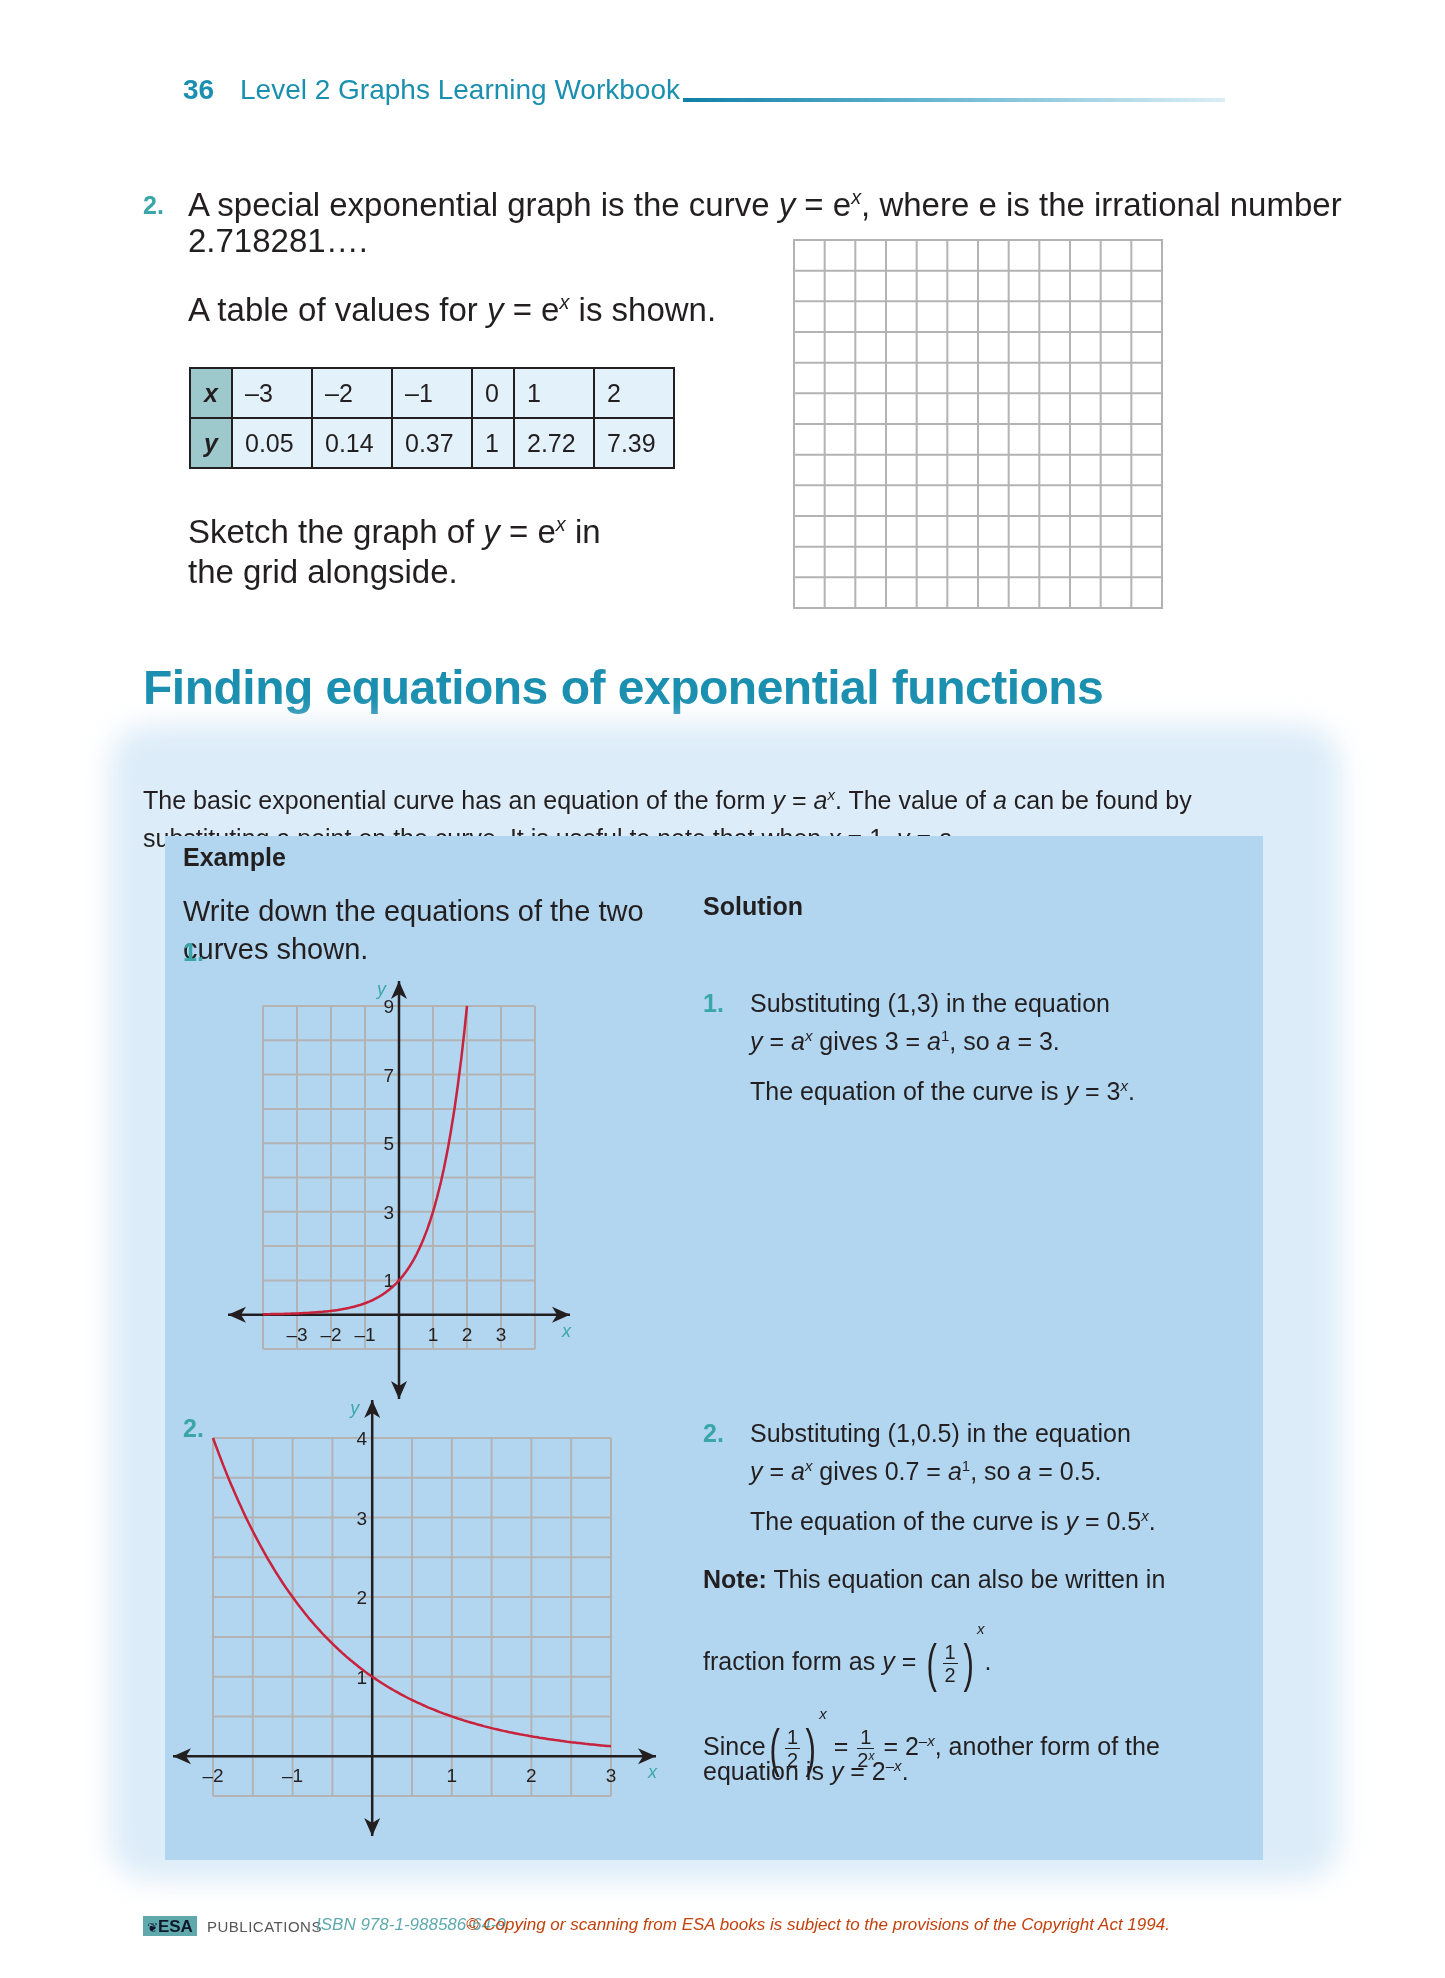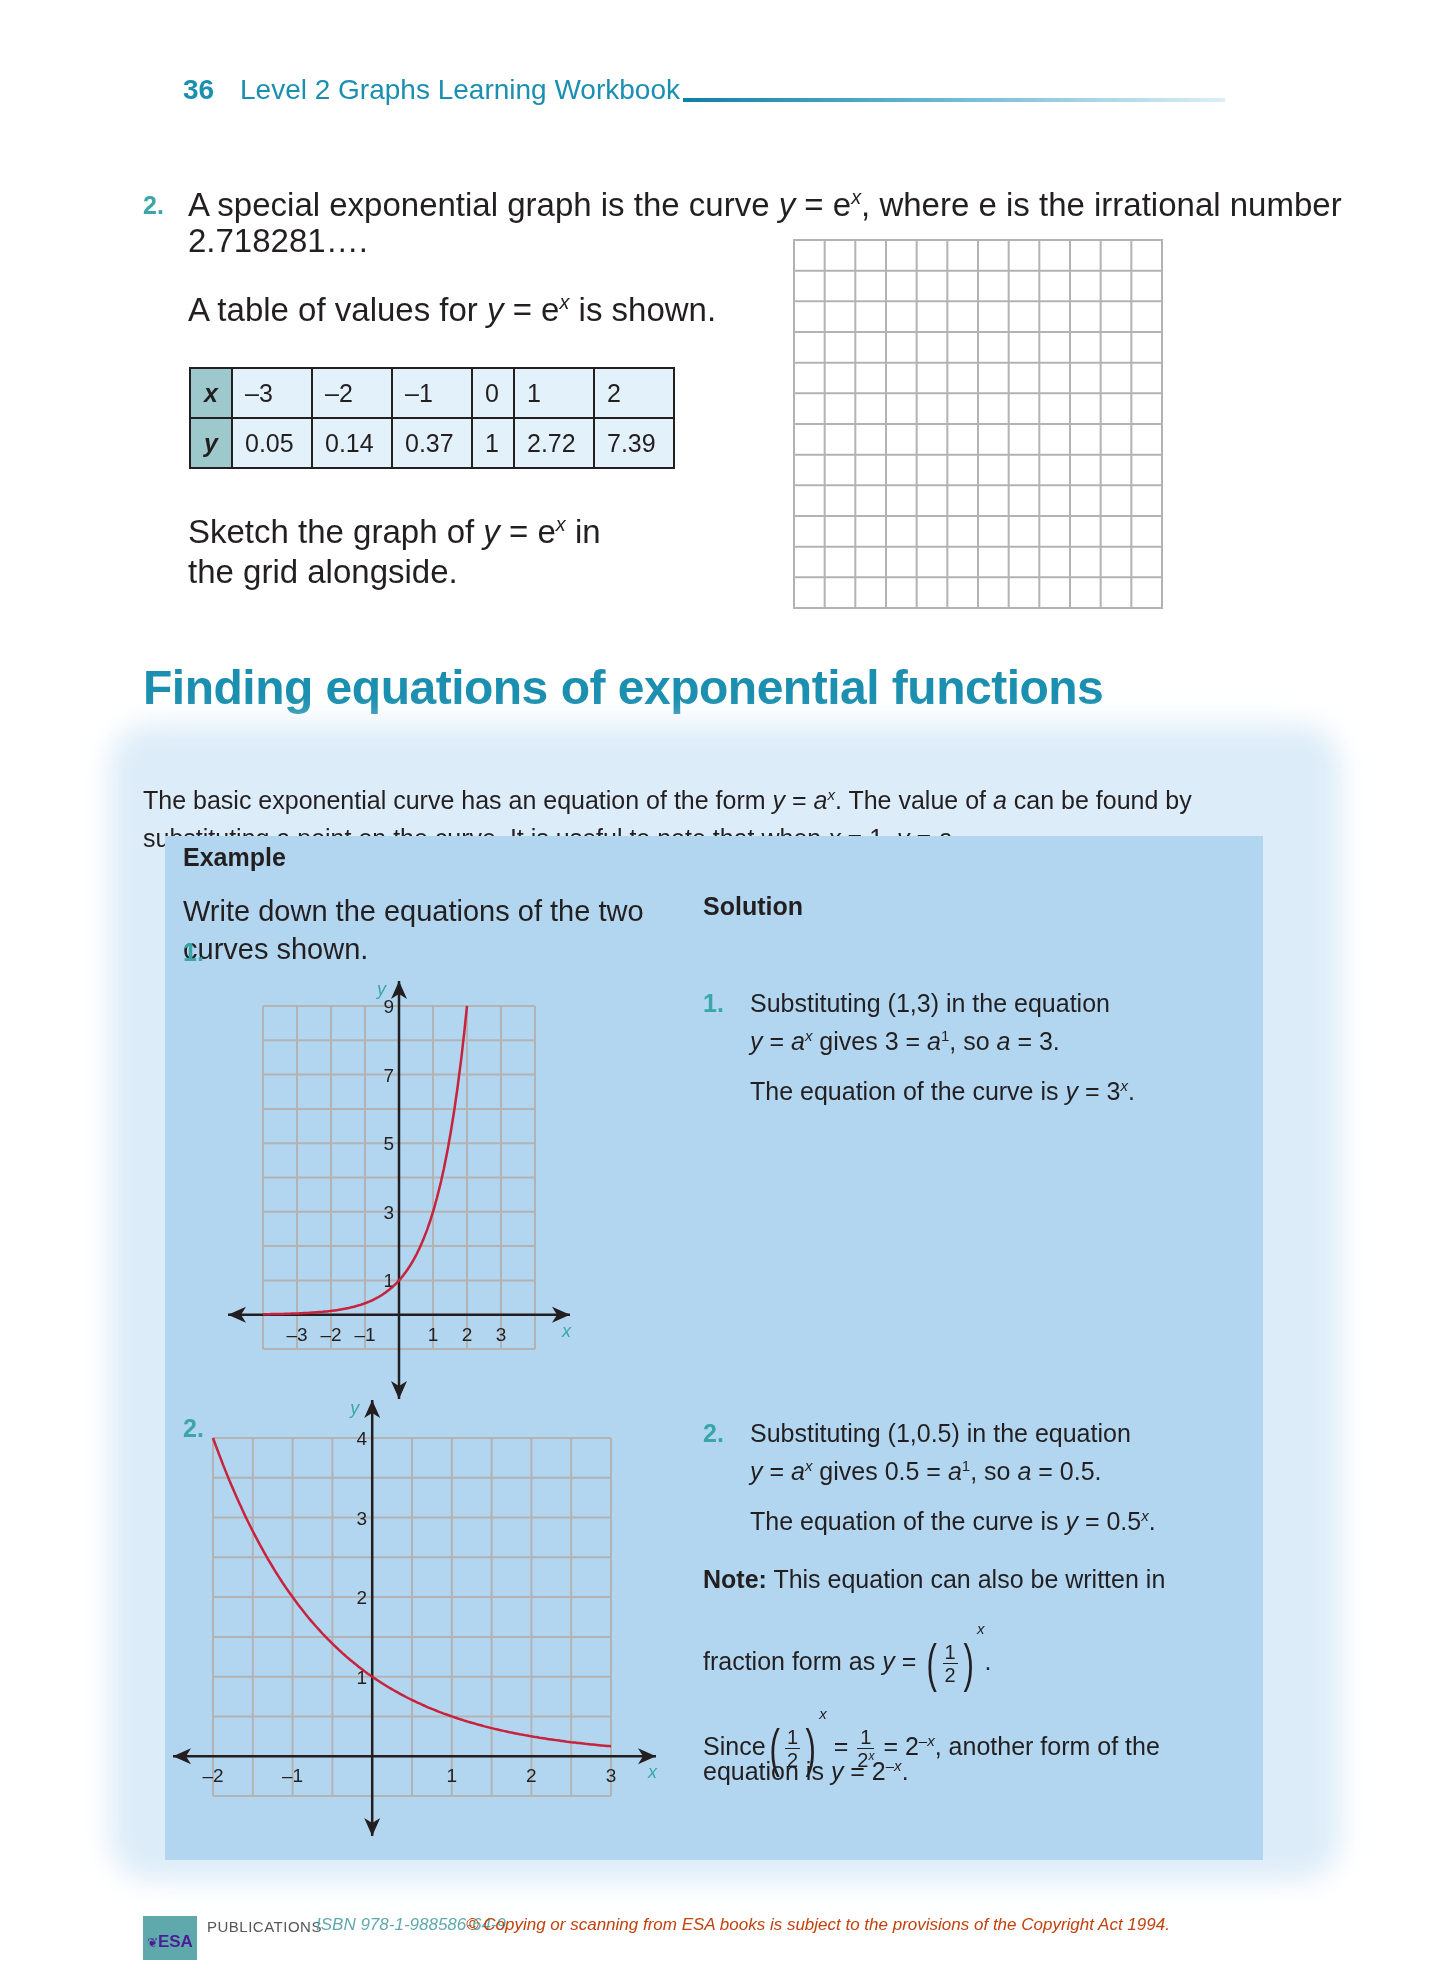--- a/index.html
+++ b/index.html
@@ -55,21 +55,21 @@
   #note-b { left: 703px; top: 1610px; }
   #since-line { left: 703px; top: 1695px; }
   #final-line { left: 703px; top: 1752px; }
   .frac { display: inline-block; vertical-align: middle; text-align: center; font-size: 20px; line-height: 22px; margin: 0 2px; }
   .frac .num { display: block; border-bottom: 1.5px solid #231f20; padding: 0 2px; }
   .frac .den { display: block; }
   .paren { font-size: 52px; font-weight: 200; vertical-align: middle; line-height: 40px; display: inline-block; transform: scaleX(0.6); }
   .pexp { font-size: 15px; font-style: italic; vertical-align: 36px; }
   .graph { position: absolute; left: 0; top: 0; }
   
-  #footer-logo { left: 143px; top: 1916px; height: 14px; background: #5fa9ad; color: #4c1d95; font-weight: bold; font-size: 17px; padding: 15px 4px; line-height: 22px; }
+  #footer-logo { left: 143px; top: 1916px; height: 20px; background: #5fa9ad; color: #0f172a; font-weight: bold; font-size: 17px; padding: 0 4px; line-height: 22px; }
   #footer-pub { left: 207px; top: 1918px; font-size: 15px; color: #555; letter-spacing: 0.5px; }
   #footer-isbn { left: 316px; top: 1915px; font-size: 17px; color: #5fa9ad; font-style: italic; }
   #footer-copy { left: 466px; top: 1915px; font-size: 17px; color: #c2410c; font-style: italic; }
 </style>
 </head>
 <body>
 
 <div class="abs" id="hdr-num">36</div>
 <div class="abs" id="hdr-title">Level 2 Graphs Learning Workbook</div>
 <div class="abs" id="hdr-rule"></div>
@@ -240,21 +240,21 @@
 <div class="abs sol" id="sol1-b">
   <i>y</i><span> = </span><i>a</i><sup>x</sup><span> gives 3 = </span><i>a</i><sup style="font-style:normal">1</sup><span>, so </span><i>a</i><span> = 3.</span>
 </div>
 <div class="abs sol" id="sol1-c">
   <span>The equation of the curve is </span><i>y</i><span> = 3</span><sup>x</sup><span>.</span>
 </div>
 
 <div class="abs sol teal-num" id="sol2-num">2.</div>
 <div class="abs sol" id="sol2-a">Substituting (1,0.5) in the equation</div>
 <div class="abs sol" id="sol2-b">
-  <i>y</i><span> = </span><i>a</i><sup>x</sup><span> gives 0.5 = </span><i>a</i><sup style="font-style:normal">1</sup><span>, so </span><i>a</i><span> = 0.5.</span>
+  <i>y</i><span> = </span><i>a</i><sup>x</sup><span> gives 0.7 = </span><i>a</i><sup style="font-style:normal">1</sup><span>, so </span><i>a</i><span> = 0.5.</span>
 </div>
 <div class="abs sol" id="sol2-c">
   <span>The equation of the curve is </span><i>y</i><span> = 0.5</span><sup>x</sup><span>.</span>
 </div>
 
 <div class="abs sol" id="note-a">
   <b>Note:</b><span> This equation can also be written in</span>
 </div>
 <div class="abs sol" id="note-b">
   <span>fraction form as </span><i>y</i><span> = </span><span class="paren">(</span><span class="frac"><span class="num">1</span><span class="den">2</span></span><span class="paren">)</span><span class="pexp">x</span><span>.</span>

